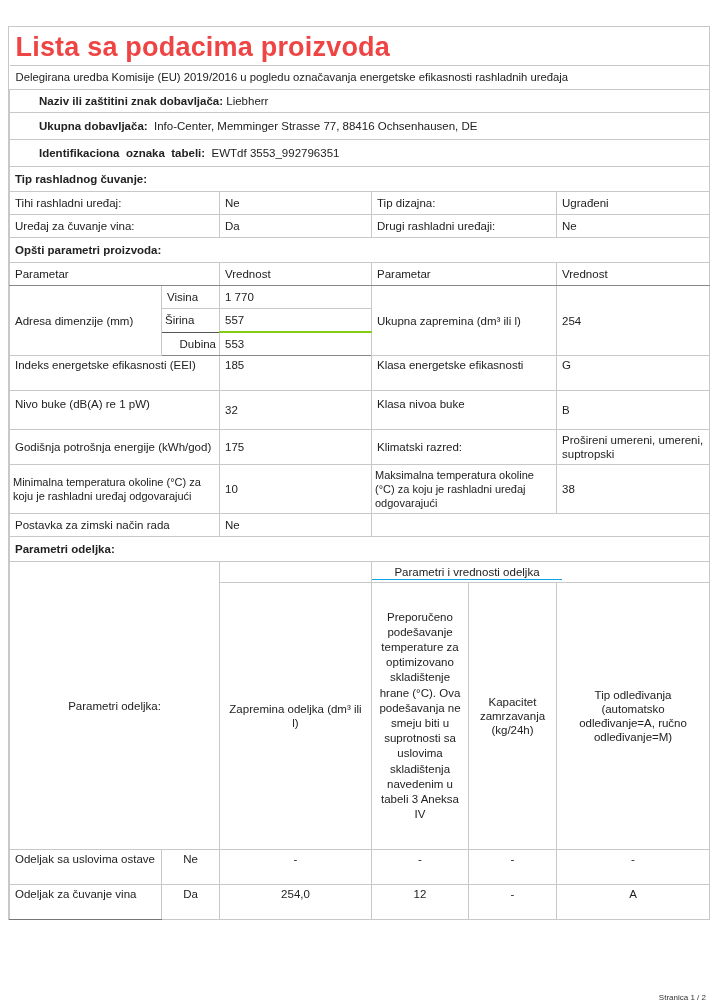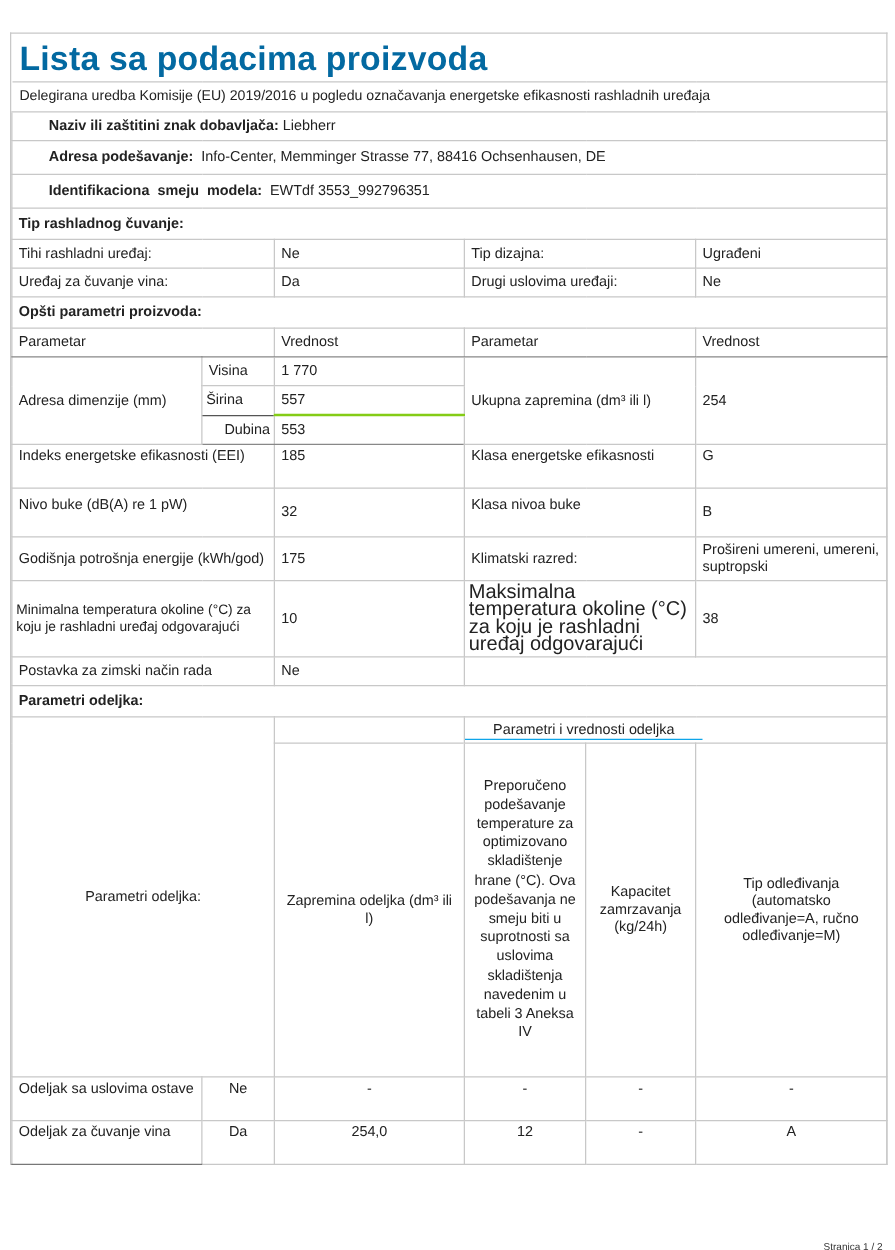--- a/index.html
+++ b/index.html
@@ -1,21 +1,21 @@
 <!DOCTYPE html>
 <html><head>
 <meta charset="utf-8">
 <style>
   html, body { margin:0; padding:0; background:#ffffff; }
   body { width:716px; height:1000px; position:relative; font-family:"Liberation Sans", sans-serif; color:#222; overflow:hidden; }
   .page { position:absolute; left:8px; top:26px; width:700px; border:1px solid #c8c8c8; border-bottom:none; }
   table { border-collapse:collapse; width:700px; table-layout:fixed; }
   td { border:1px solid #c8c8c8; font-size:11.5px; padding:2px 5px; vertical-align:middle; line-height:14px; color:#222; }
   .title-cell { border:none; padding:4px 6px 2px 6px; }
-  .title { font-size:27px; font-weight:bold; color:#0369a1; line-height:32px; letter-spacing:0.2px; }
+  .title { font-size:27px; font-weight:bold; color:#ef4444; line-height:32px; letter-spacing:0.2px; }
   .subtitle { font-size:11.3px; padding:4px 6px 5px 6px;margin-top:11px; }
   .bold { font-weight:bold;margin-left:24px; }
   .center { text-align:center; }
   .hdr-row td { height:18px; }
   .footer { position:absolute; right:10px; top:961px; font-size:8px; color:#333;margin-top:32px; }
   .thick-bottom { border-bottom:1.5px solid #888; }
   .dark-left { border-left:1.5px solid #555; }
 </style>
 </head>
 <body>
@@ -36,38 +36,38 @@
       <div class="title">Lista sa podacima proizvoda</div>
     </td>
   </tr>
   <tr>
     <td colspan="6" class="subtitle" style="border-left:none;border-right:none;">Delegirana uredba Komisije (EU) 2019/2016 u pogledu označavanja energetske efikasnosti rashladnih uređaja</td>
   </tr>
   <tr class="hdr-row">
     <td colspan="6"><span class="bold">Naziv ili zaštitini znak dobavljača:</span><span> Liebherr</span></td>
   </tr>
   <tr class="hdr-row">
-    <td colspan="6" style="height:22px"><span class="bold">Adresa podešavanje:</span><span style="white-space:pre">  Info-Center, Memminger Strasse 77, 88416 Ochsenhausen, DE</span></td>
+    <td colspan="6" style="height:22px"><span class="bold">Ukupna dobavljača:</span><span style="white-space:pre">  Info-Center, Memminger Strasse 77, 88416 Ochsenhausen, DE</span></td>
   </tr>
   <tr class="hdr-row">
-    <td colspan="6" style="height:22px"><span class="bold" style="white-space:pre">Identifikaciona  smeju  modela:</span><span style="white-space:pre">  EWTdf 3553_992796351</span></td>
+    <td colspan="6" style="height:22px"><span class="bold" style="white-space:pre">Identifikaciona  oznaka  tabeli:</span><span style="white-space:pre">  EWTdf 3553_992796351</span></td>
   </tr>
   <tr class="hdr-row">
     <td colspan="6" class="bold" style="height:20px">Tip rashladnog čuvanje:</td>
   </tr>
   <tr class="hdr-row">
     <td colspan="2">Tihi rashladni uređaj:</td>
     <td>Ne</td>
     <td colspan="2">Tip dizajna:</td>
     <td>Ugrađeni</td>
   </tr>
   <tr class="hdr-row">
     <td colspan="2">Uređaj za čuvanje vina:</td>
     <td>Da</td>
-    <td colspan="2">Drugi uslovima uređaji:</td>
+    <td colspan="2">Drugi rashladni uređaji:</td>
     <td>Ne</td>
   </tr>
   <tr class="hdr-row">
     <td colspan="6" class="bold" style="height:20px">Opšti parametri proizvoda:</td>
   </tr>
   <tr class="hdr-row">
     <td colspan="2" class="thick-bottom">Parametar</td>
     <td class="thick-bottom">Vrednost</td>
     <td colspan="2" class="thick-bottom">Parametar</td>
     <td class="thick-bottom">Vrednost</td>
@@ -101,21 +101,21 @@
   </tr>
   <tr>
     <td colspan="2" style="height:30px">Godišnja potrošnja energije (kWh/god)</td>
     <td>175</td>
     <td colspan="2">Klimatski razred:</td>
     <td>Prošireni umereni, umereni, suptropski</td>
   </tr>
   <tr>
     <td colspan="2" style="height:44px;padding-left:3px;font-size:11px">Minimalna temperatura okoline (°C) za koju je rashladni uređaj odgovarajući</td>
     <td>10</td>
-    <td colspan="2" style="padding-left:3px;font-size:16px">Maksimalna temperatura okoline (°C) za koju je rashladni uređaj odgovarajući</td>
+    <td colspan="2" style="padding-left:3px;font-size:11px">Maksimalna temperatura okoline (°C) za koju je rashladni uređaj odgovarajući</td>
     <td>38</td>
   </tr>
   <tr class="hdr-row">
     <td colspan="2">Postavka za zimski način rada</td>
     <td>Ne</td>
     <td colspan="3"></td>
   </tr>
   <tr class="hdr-row">
     <td colspan="6" class="bold" style="height:20px">Parametri odeljka:</td>
   </tr>

